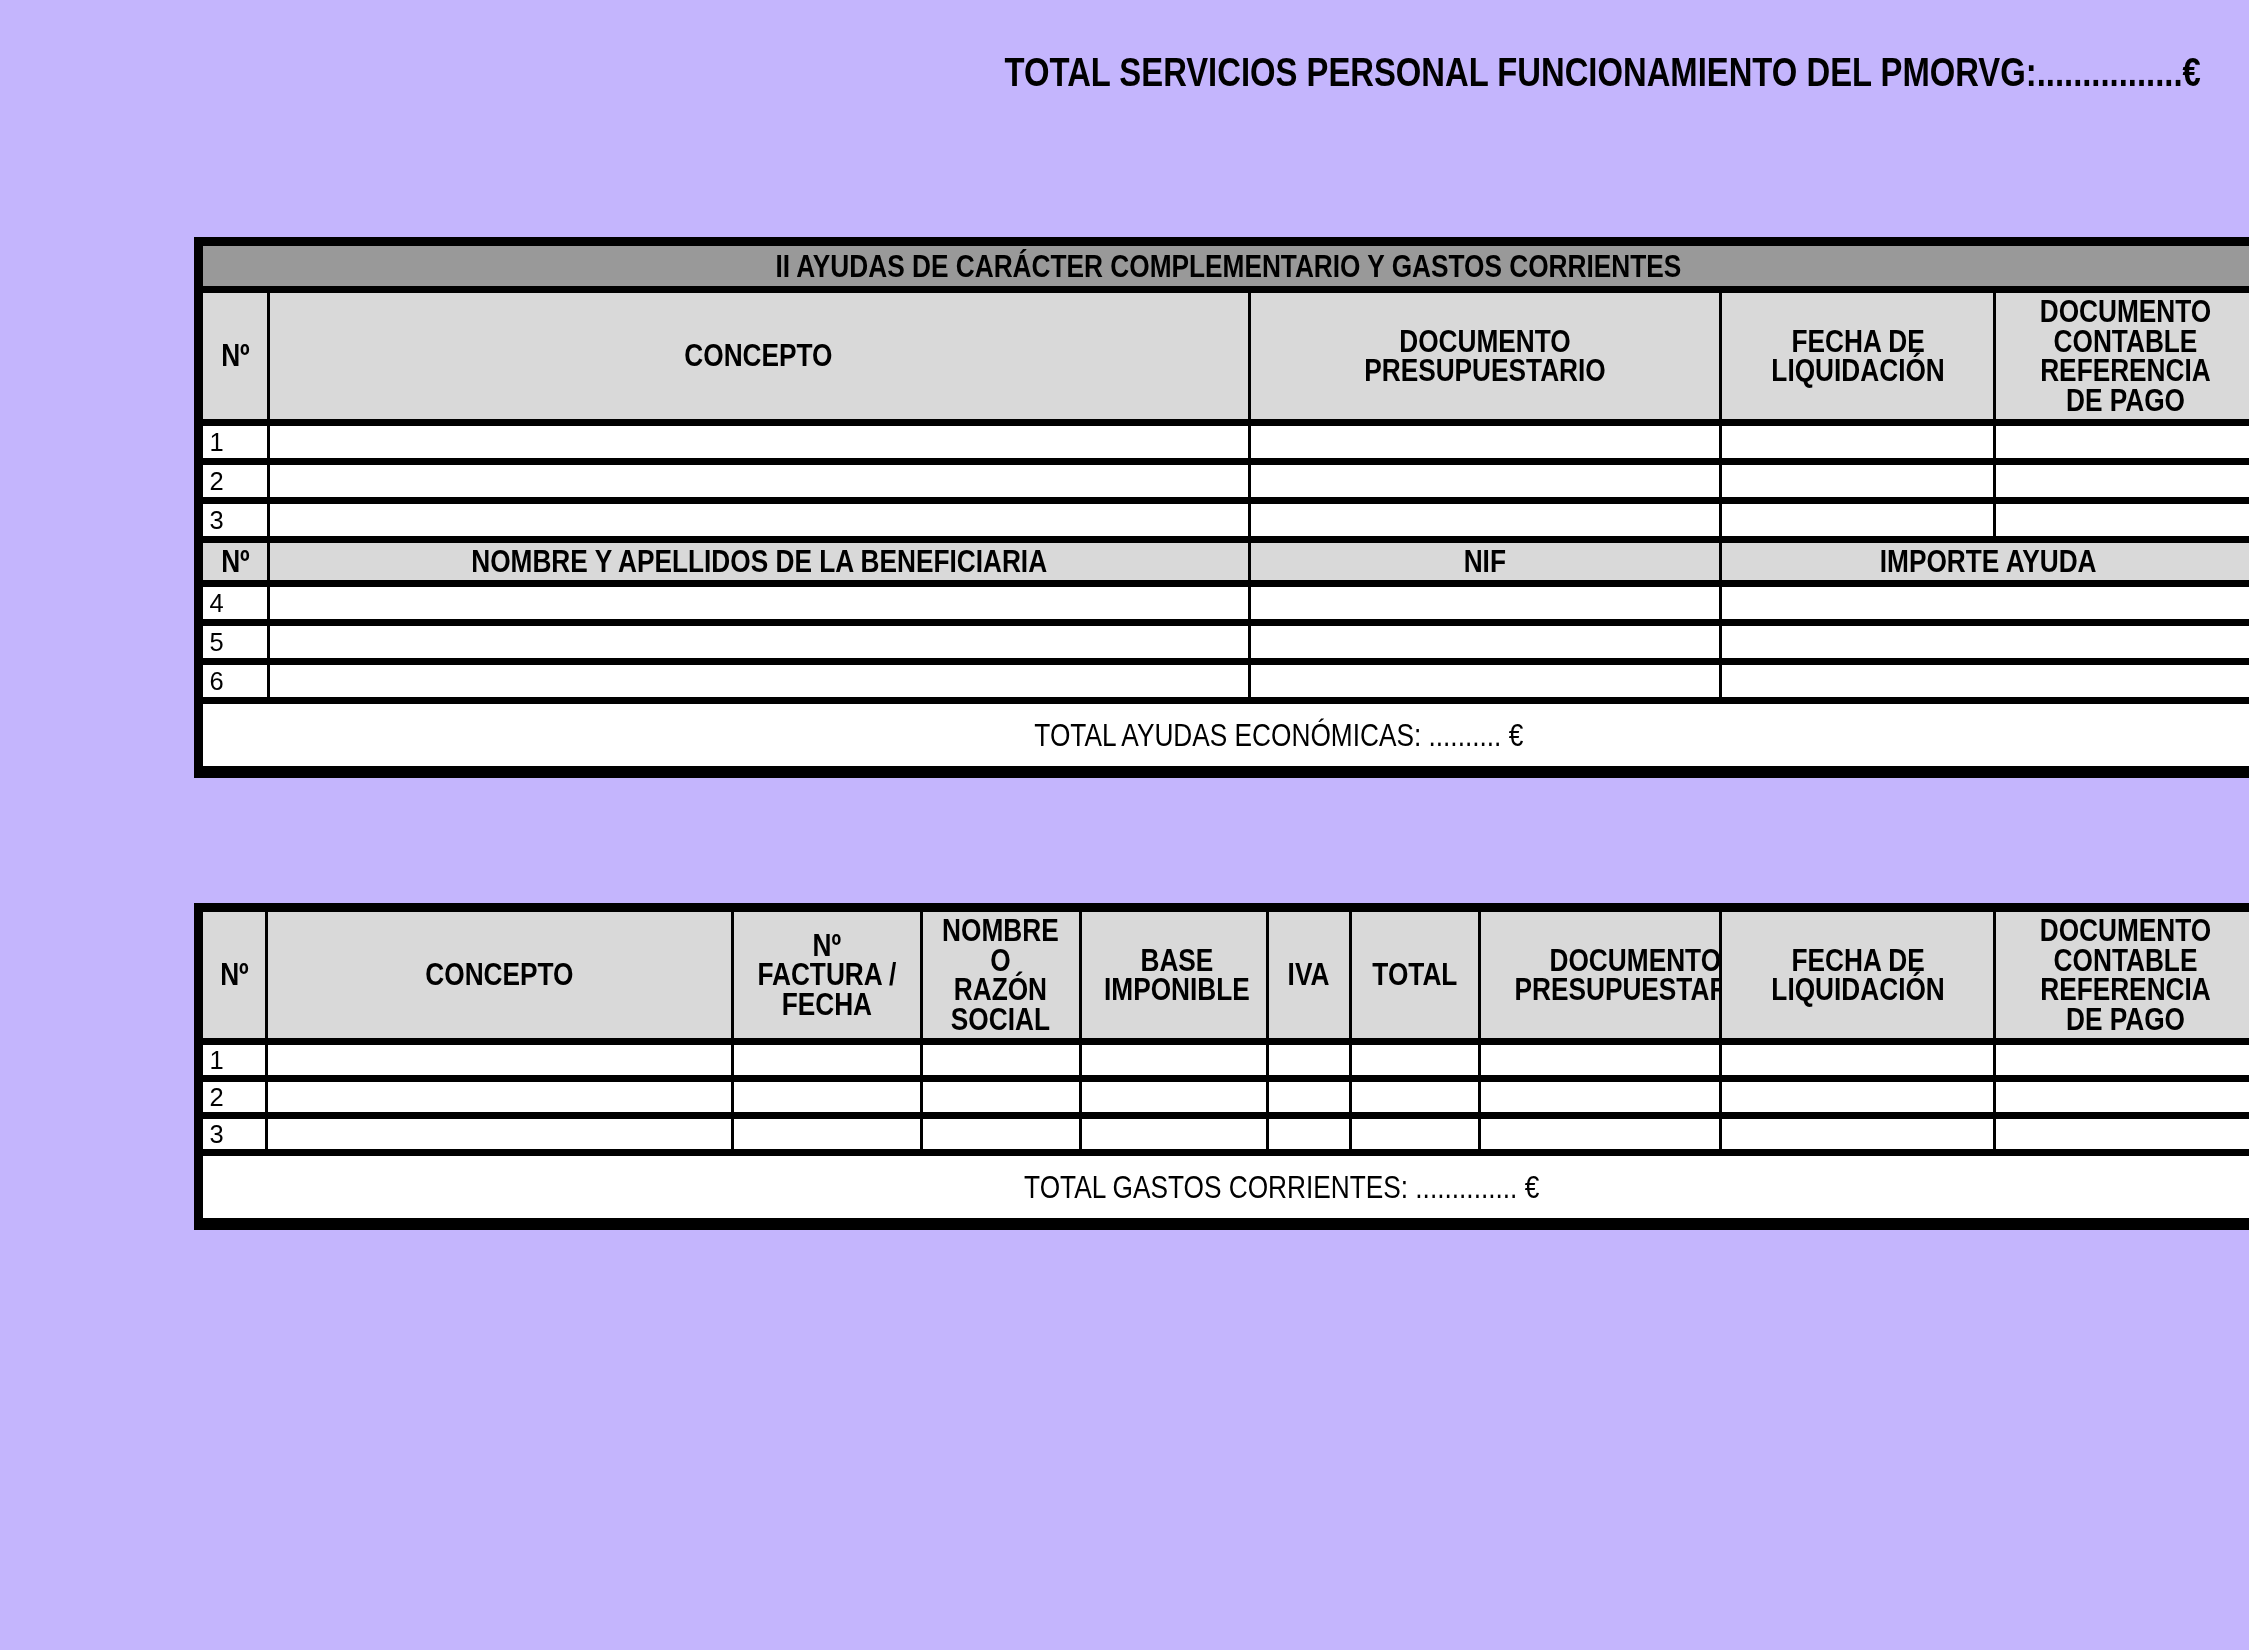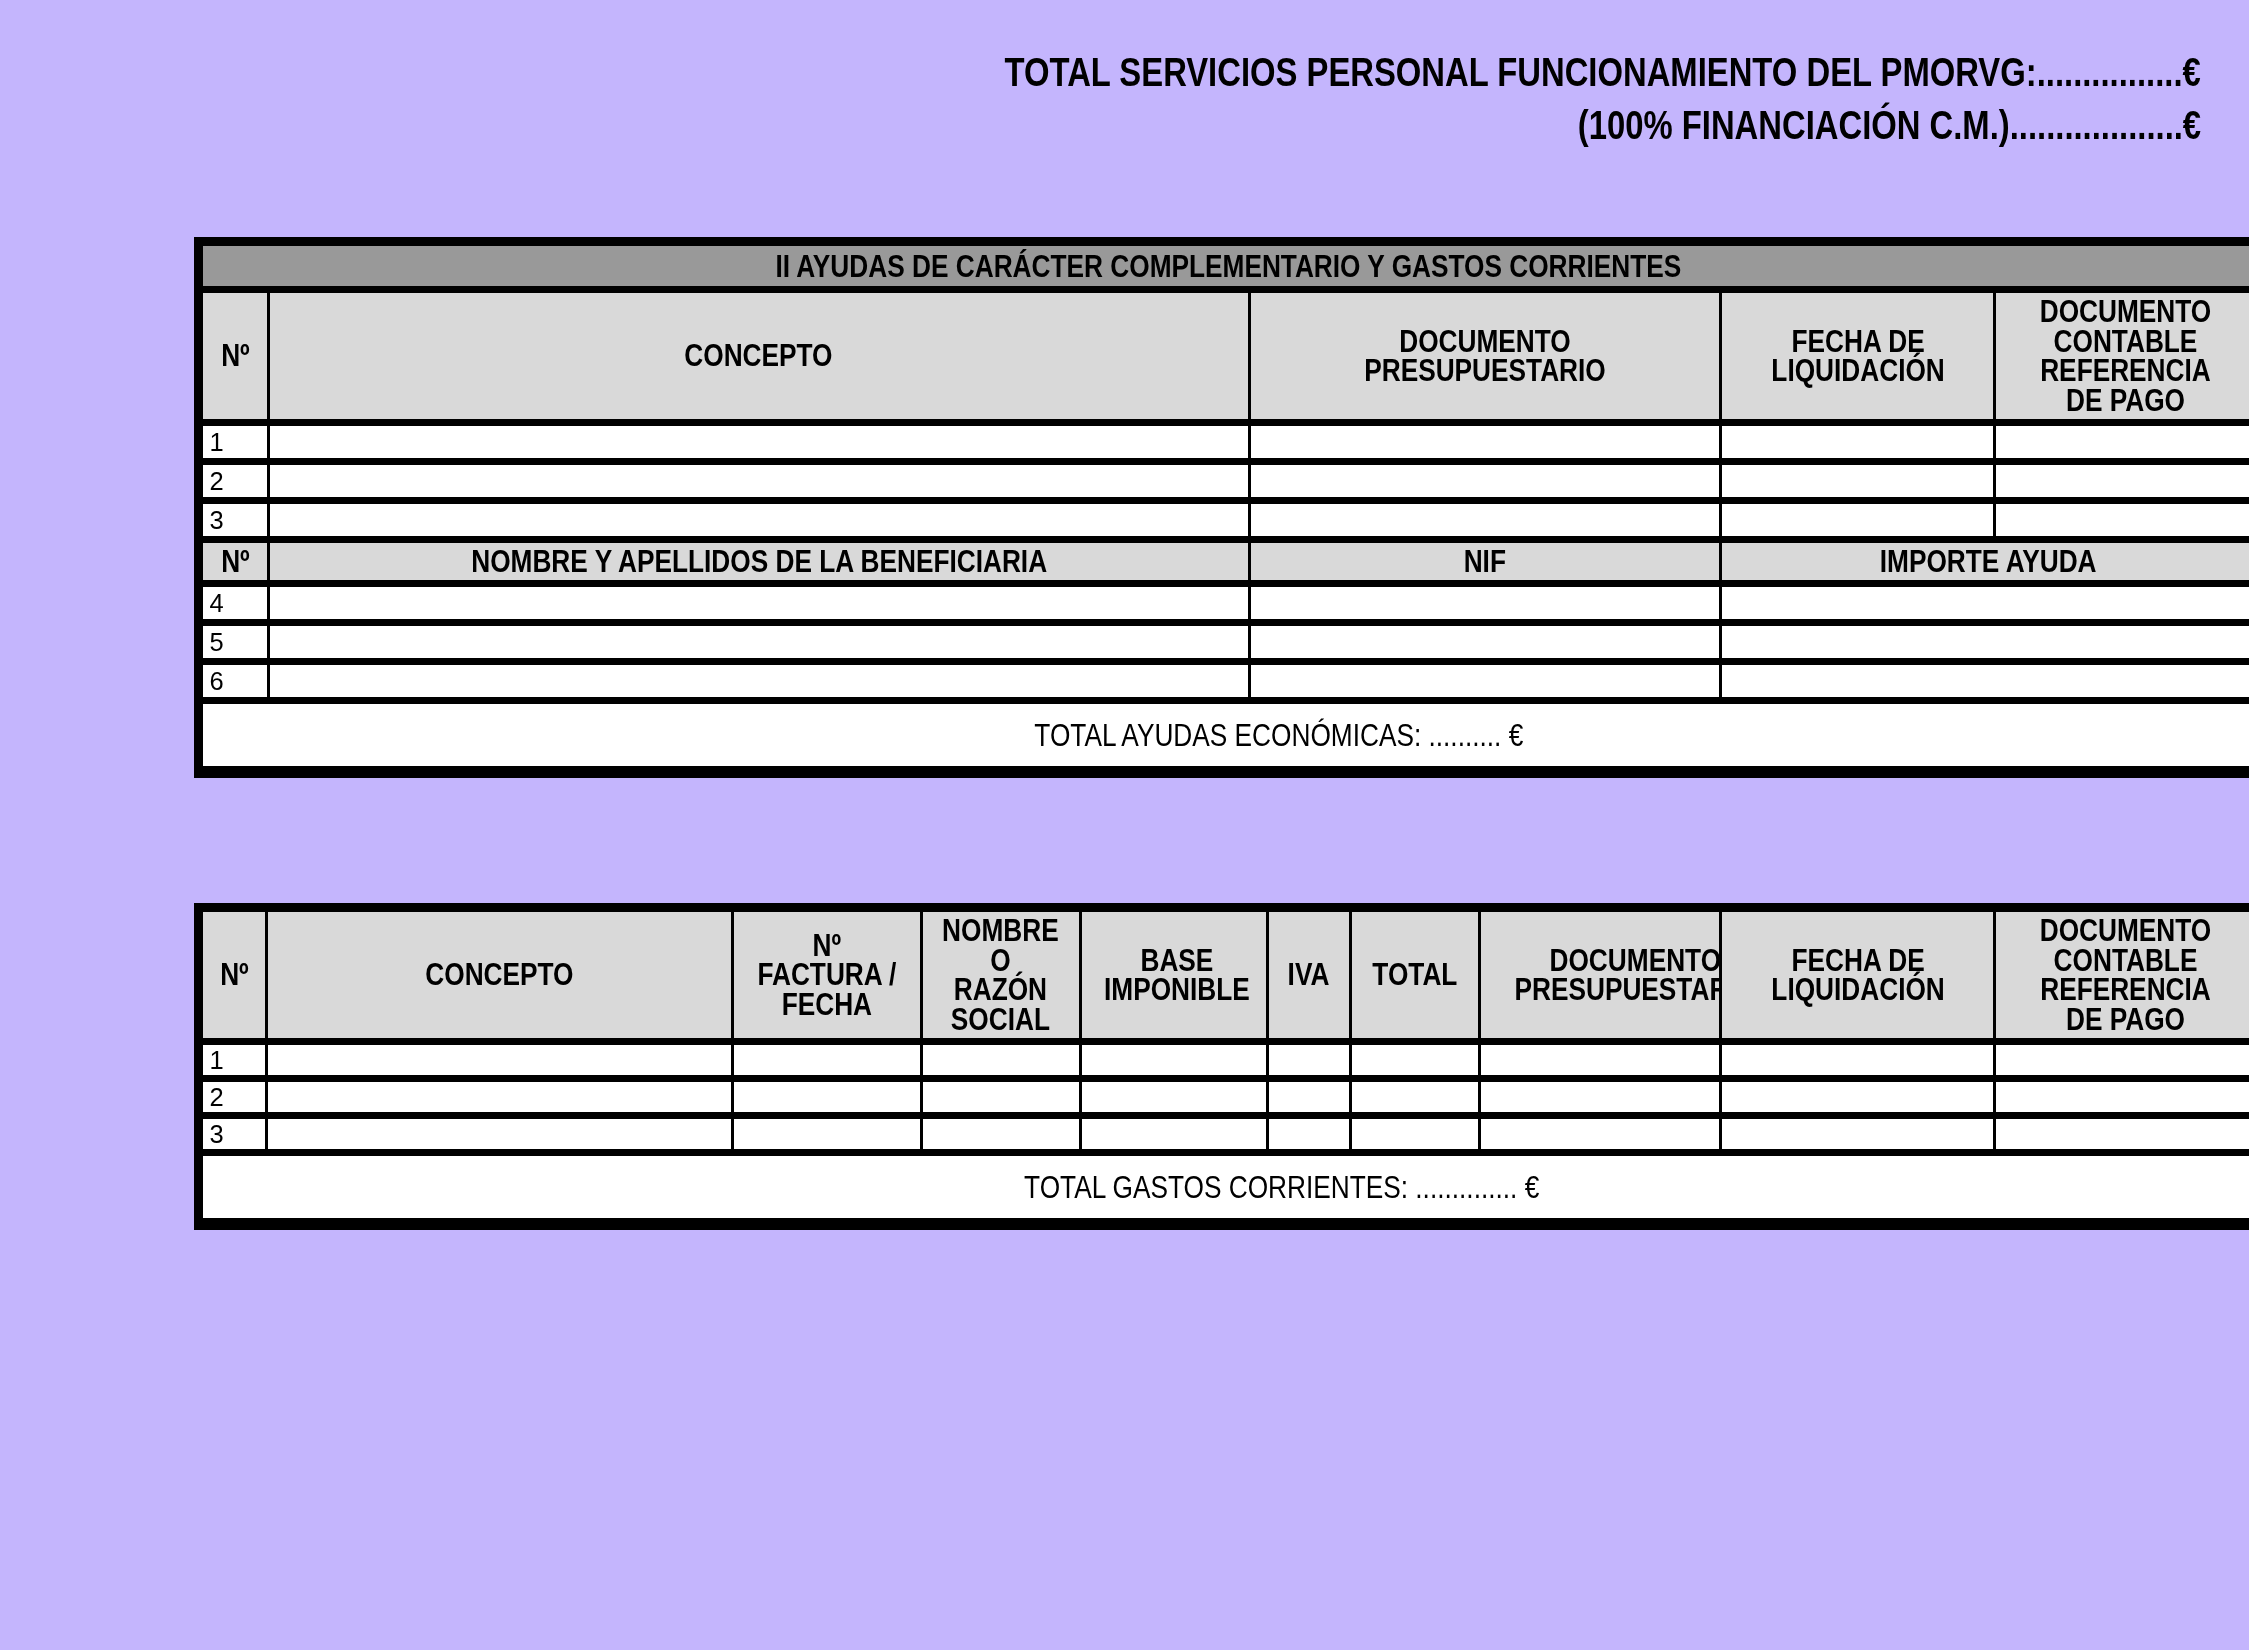--- a/index.html
+++ b/index.html
@@ -52,21 +52,20 @@
     padding-right:12.7px;
   }
 </style>
 </head>
 <body>
 
 <div class="page">
 
   <div class="heading">
     <div><span class="t-r">TOTAL SERVICIOS PERSONAL FUNCIONAMIENTO DEL PMORVG:................€</span></div>
-    <div><span class="t-r">(100% FINANCIACIÓN C.M.)...................€</span></div>
   </div>
 
   <table class="form" id="table1">
     <colgroup>
       <col style="width:3.4%">
         <col style="width:47.6%">
         <col style="width:22.9%">
         <col style="width:13.3%">
         <col style="width:12.8%">
     </colgroup>

